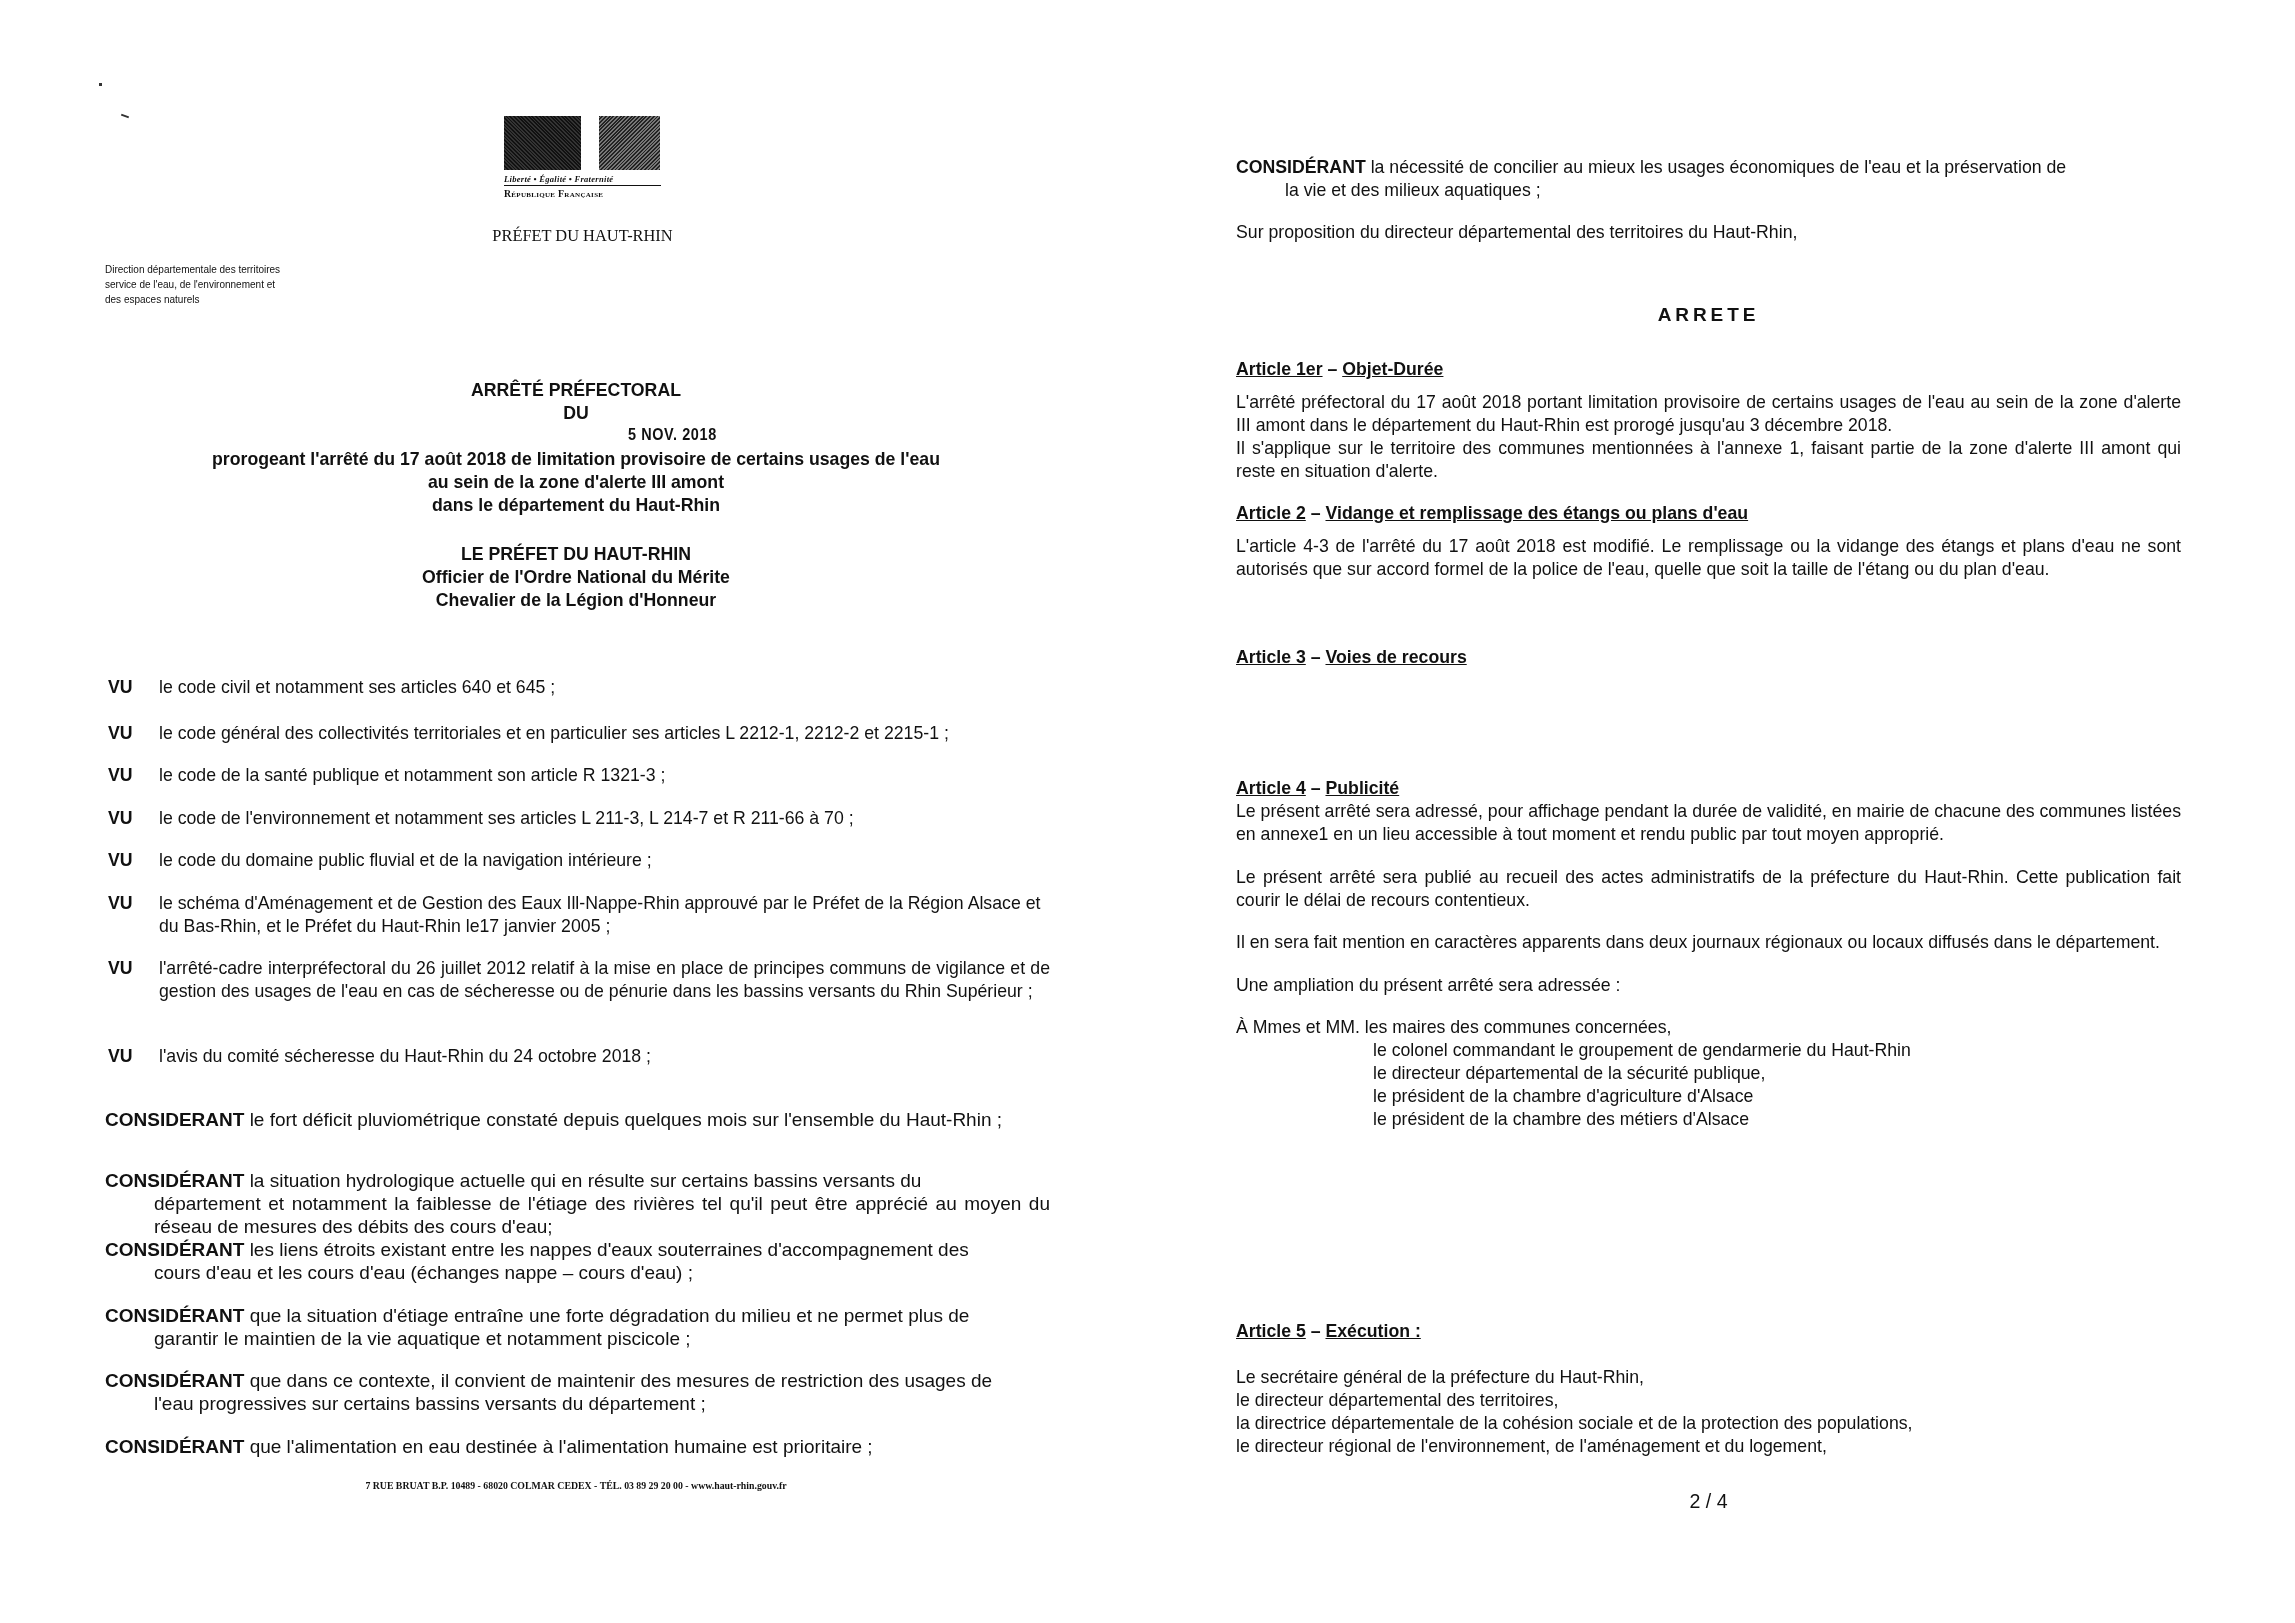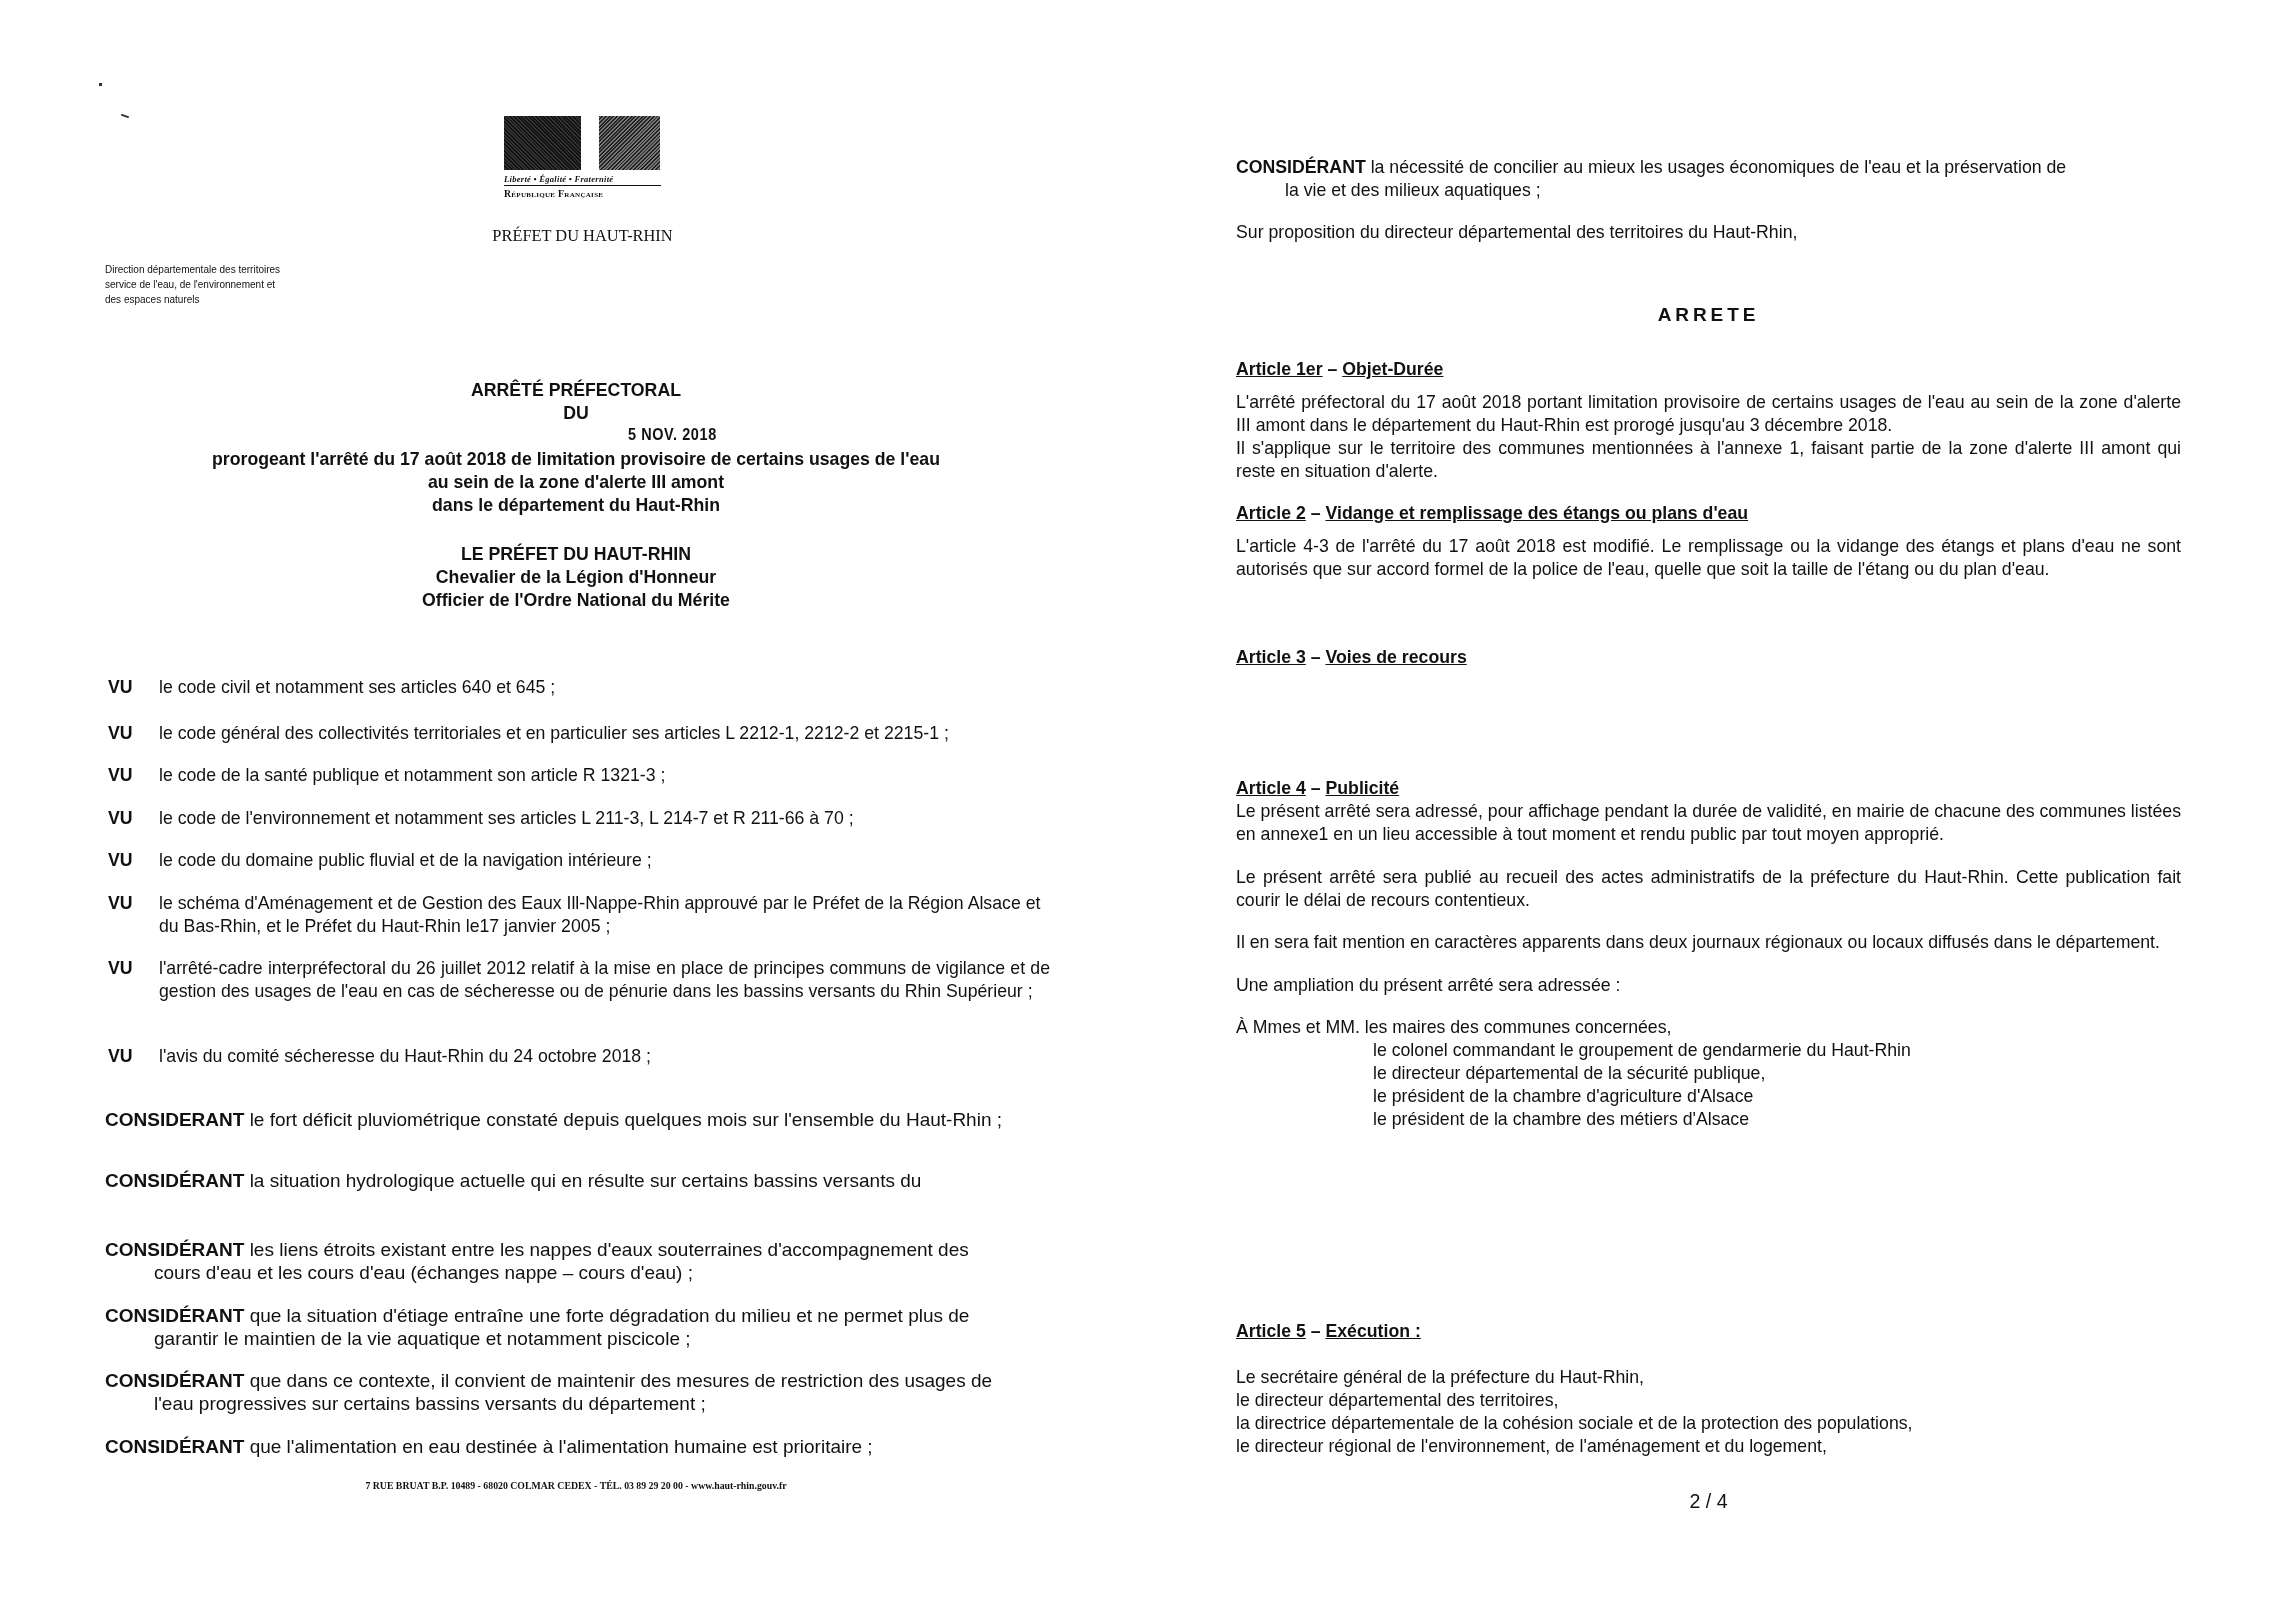--- a/index.html
+++ b/index.html
@@ -64,22 +64,22 @@
     <div>DU</div>
     <div style="height:23px;"></div>
     <div>prorogeant l'arrêté du 17 août 2018 de limitation provisoire de certains usages de l'eau</div>
     <div>au sein de la zone d'alerte III amont</div>
     <div>dans le département du Haut-Rhin</div>
   </div>
   <div class="stamp">5 NOV. 2018</div>
 
   <div class="abs center-block" style="top:543px;">
     <div>LE PRÉFET DU HAUT-RHIN</div>
+    <div>Officier de l'Ordre National du Mérite</div>
     <div>Chevalier de la Légion d'Honneur</div>
-    <div>Officier de l'Ordre National du Mérite</div>
   </div>
 
   <div class="vu-row" style="top:676px;">
     <span class="lbl">VU</span>
     <span class="txt">le code civil et notamment ses articles 640 et 645 ;</span>
   </div>
   <div class="vu-row" style="top:722px;">
     <span class="lbl">VU</span>
     <span class="txt">le code général des collectivités territoriales et en particulier ses articles L 2212-1, 2212-2 et 2215-1 ;</span>
   </div>
@@ -108,20 +108,21 @@
     <span class="txt">l'avis du comité sécheresse du Haut-Rhin du 24 octobre 2018 ;</span>
   </div>
 
   <div class="cons" style="top:1108px;">
     <span class="kw">CONSIDERANT</span>
     <span>le fort déficit pluviométrique constaté depuis quelques mois sur l'ensemble du Haut-Rhin ;</span>
   </div>
   <div class="cons" style="top:1153px;margin-top:16px;">
     <span class="kw">CONSIDÉRANT</span>
     <span>la situation hydrologique actuelle qui en résulte sur certains bassins versants du</span>
+    <span class="cont">département et notamment la faiblesse de l'étiage des rivières tel qu'il peut être apprécié au moyen du réseau de mesures des débits des cours d'eau;</span>
   </div>
   <div class="cons" style="top:1238px;">
     <span class="kw">CONSIDÉRANT</span>
     <span>les liens étroits existant entre les nappes d'eaux souterraines d'accompagnement des</span>
     <span class="cont">cours d'eau et les cours d'eau (échanges nappe – cours d'eau) ;</span>
   </div>
   <div class="cons" style="top:1304px;">
     <span class="kw">CONSIDÉRANT</span>
     <span>que la situation d'étiage entraîne une forte dégradation du milieu et ne permet plus de</span>
     <span class="cont">garantir le maintien de la vie aquatique et notamment piscicole ;</span>

